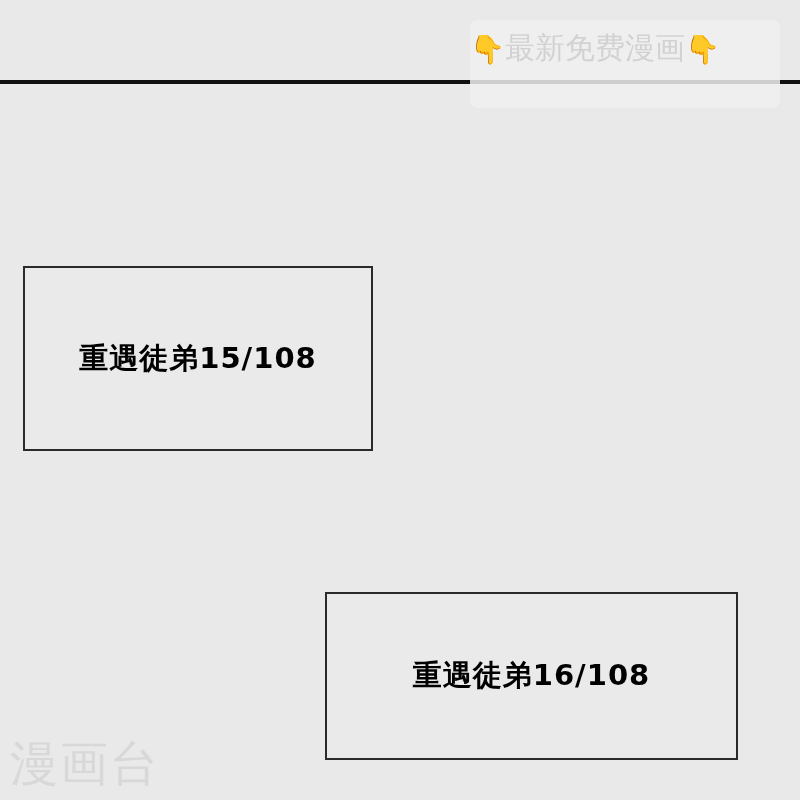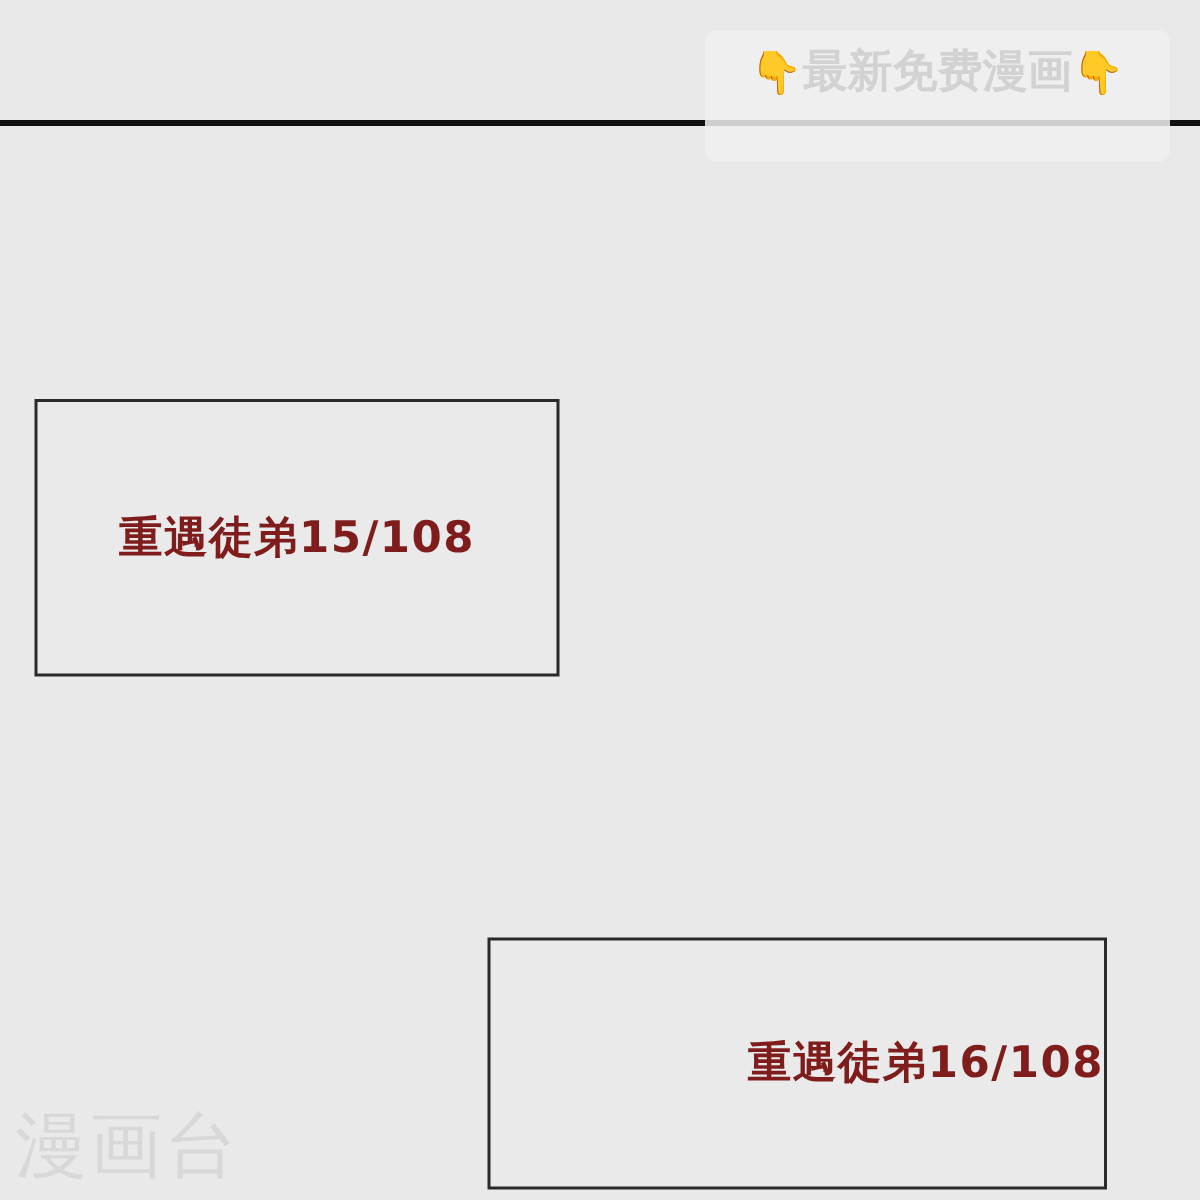--- a/index.html
+++ b/index.html
@@ -29,25 +29,25 @@
       width: 310px;
       height: 88px;
       background: rgba(240,240,240,0.85);
       border-radius: 8px;
     }
     .wm-line1 {
       position: absolute;
       left: 0;
       top: 8px;
       width: 100%;
-      text-align: center;
+      text-align: left;
       font-size: 30px;
       line-height: 40px;
       color: #d2d2d2;
-      font-weight: bold;
+      font-weight: normal;
       white-space: nowrap;
     }
     .wm-hand {
       display: inline-block;
       font-size: 28px;
       color: #f4b528;
       vertical-align: middle;
     }
     .wm-line2 {
       position: absolute;
@@ -65,36 +65,35 @@
       position: absolute;
       border: 2px solid #2a2a2a;
       background: #eaeaea;
       box-sizing: border-box;
       display: flex;
       align-items: center;
       justify-content: center;
     }
     .caption-box span {
       font-size: 29px;
-      color: #7f1d1d;
+      color: #000000;
       letter-spacing: 1px;
       font-weight: bold;
     }
     #box1 {
       left: 23px;
       top: 266px;
       width: 350px;
       height: 185px;
     }
     #box2 {
       left: 325px;
-      top: 625px;
+      top: 592px;
       width: 413px;
       height: 168px;
-      justify-content: flex-end;
     }
     .corner-watermark {
       position: absolute;
       left: 10px;
       top: 732px;
       font-size: 48px;
       color: #d8d8d8;
       letter-spacing: 2px;
       white-space: nowrap;
     }

